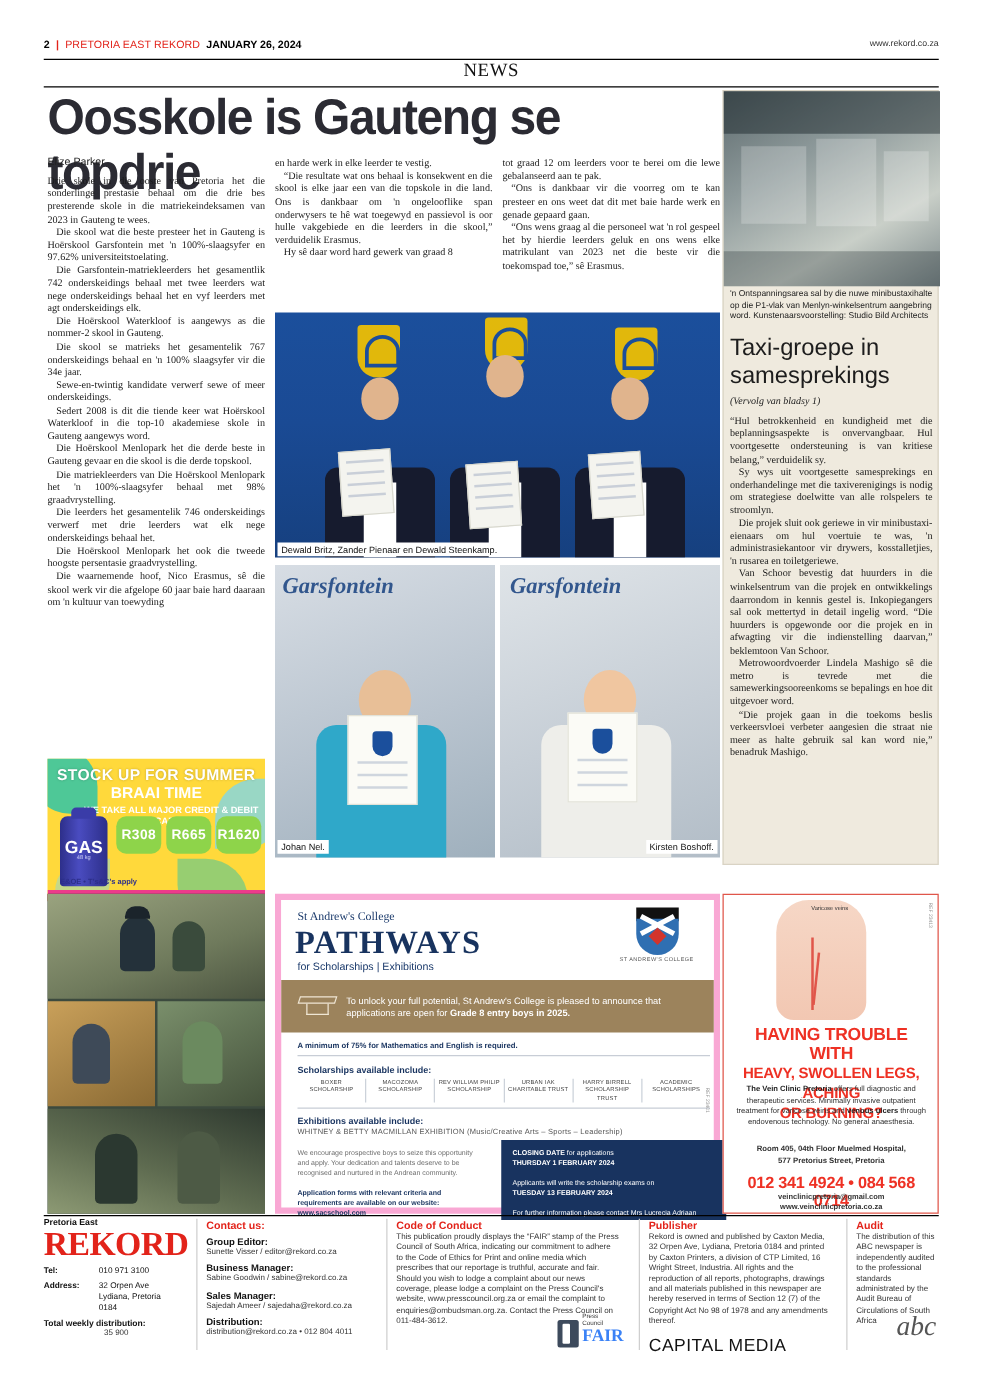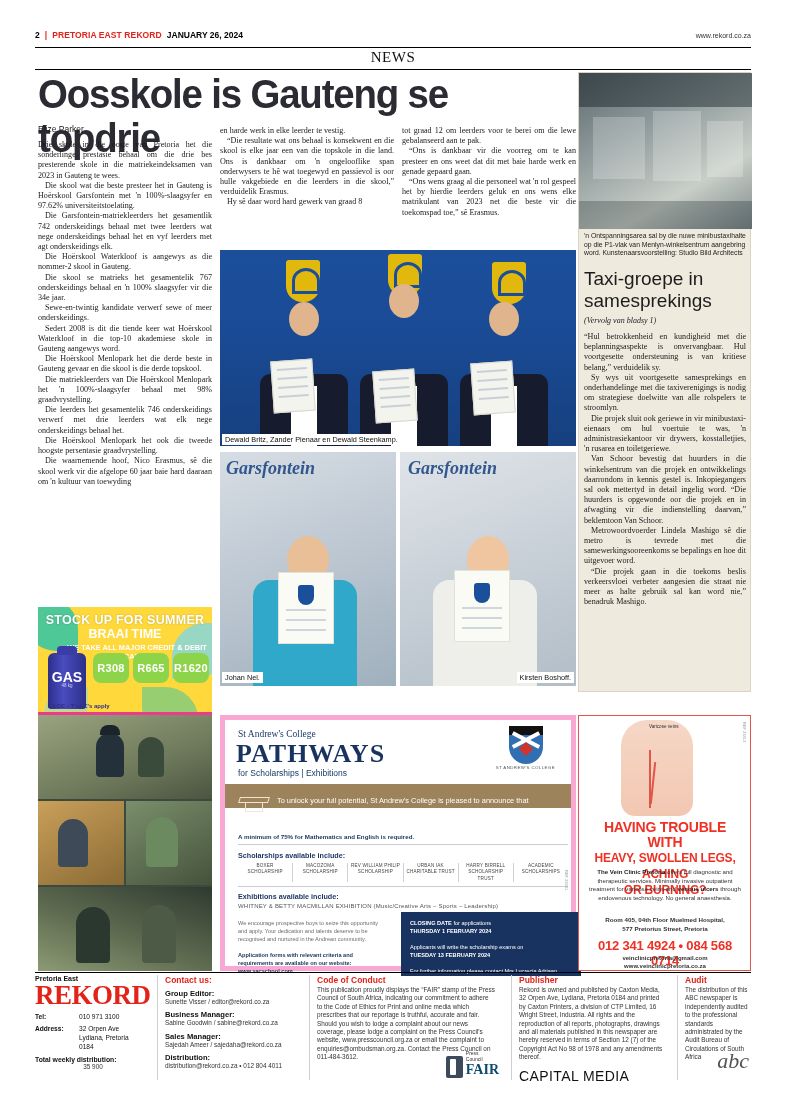--- a/index.html
+++ b/index.html
@@ -13,21 +13,21 @@
   .page { position: relative; width: 786px; height: 1113px; background:#fff; }
 
   
   .masthead {
     position:absolute; left:35px; top:27px; width:716px; height:16px;
     display:flex; align-items:center; justify-content:space-between;
   }
   .mh-left { display:flex; align-items:baseline; gap:5px; font-size:8.5px; font-weight:bold; }
   .mh-pageno { color:#000; font-size:8.5px; font-weight:bold; }
   .mh-bar { color:#e2231a; font-weight:bold; }
-  .mh-pub { color:#e2231a; font-size:8.5px; font-weight:bold; letter-spacing:.1px;}
+  .mh-pub { color:#e2231a; font-size:8.5px; font-weight:normal; letter-spacing:.1px;}
   .mh-date { color:#000; font-size:8.5px; font-weight:bold; }
   .mh-url { font-size:7px; color:#333; }
 
   .rule-top { position:absolute; left:35px; top:47px; width:716px; height:1px; background:#000; }
   .section-label {
     position:absolute; left:35px; top:49px; width:716px; text-align:center;
     font-family:"Liberation Serif", serif; font-size:15px; letter-spacing:.5px; color:#111;
   }
   .rule-bot { position:absolute; left:35px; top:69px; width:716px; height:1.2px; background:#000; }
 
@@ -168,21 +168,21 @@
   .sac-crest .shield { position:absolute; left:0; top:9px; width:34px; height:29px;
     background:#2f6fb2; border-radius:0 0 17px 17px; }
   .sac-crest .cap { position:absolute; left:0; top:0; width:34px; height:11px; background:#111; }
   .sac-crest .x1,.sac-crest .x2 { position:absolute; left:2px; top:12px; width:30px; height:4px;
     background:#fff; }
   .sac-crest .x1{ transform:rotate(28deg); } .sac-crest .x2{ transform:rotate(-28deg); }
   .sac-crest .dia { position:absolute; left:12px; top:18px; width:10px; height:10px;
     background:#d2342c; transform:rotate(45deg); }
   .sac-crestcap { position:absolute; right:16px; top:45px; font-size:4.4px; color:#555;
     letter-spacing:.4px; }
-  .sac-band { position:absolute; left:0; top:64px; width:100%; height:24px; background:#9c835c; }
+  .sac-band { position:absolute; left:0; top:64px; width:100%; height:42px; background:#9c835c; }
   .sac-band-txt { position:absolute; left:52px; top:12px; width:290px; color:#fff;
     font-size:7.4px; line-height:10px; }
   .sac-band-txt b { font-weight:bold; }
   .mortar { position:absolute; left:14px; top:13px; width:30px; height:18px; }
   .mortar .m1 { position:absolute; left:0; top:0; width:30px; height:6px; background:transparent;
     border:1.3px solid #efe6d4; transform:skewX(-18deg); }
   .mortar .m2 { position:absolute; left:6px; top:6px; width:18px; height:9px;
     border:1.3px solid #efe6d4; border-top:none; }
   .sac-min { position:absolute; left:13px; top:113px; font-size:6.2px; font-weight:bold; color:#18335f; }
   .sac-hr { position:absolute; left:13px; width:330px; height:1px; background:#c8cdd6; }
@@ -238,21 +238,21 @@
   .brand-rek { font-family:"Liberation Serif", serif; font-weight:bold; font-size:27px;
     color:#e2231a; letter-spacing:-.5px; line-height:27px; }
   .f-row { display:flex; font-size:6.6px; color:#111; line-height:9px; margin-top:3px; }
   .f-row .k { font-weight:bold; width:44px; }
   .f-strong { font-weight:bold; font-size:6.8px; color:#111; margin-top:5px; }
   .fair { position:absolute; right:6px; bottom:2px; display:flex; align-items:flex-end; gap:3px; }
   .fair-mark { width:17px; height:22px; background:#3d4a5c; border-radius:2px; position:relative; }
   .fair-mark::after{ content:""; position:absolute; left:4px; top:3px; width:6px; height:16px;
     background:#fff; border-radius:1px; }
   .fair-txt { font-size:5px; color:#333; line-height:6px; }
-  .fair-big { font-family:"Liberation Serif", serif; font-size:14px; font-weight:bold; color:#0c4a6e; }
+  .fair-big { font-family:"Liberation Serif", serif; font-size:14px; font-weight:bold; color:#3b82f6; }
   .capital { font-family:Liberation Sans, sans-serif; font-size:14px; color:#111; letter-spacing:.4px;
     margin-top:6px; }
   .abc { position:absolute; right:2px; bottom:6px; font-family:"Liberation Serif", serif;
     font-size:22px; color:#555; font-style:italic; }
 </style>
 </head>
 <body>
 
 <div class="page">
 

